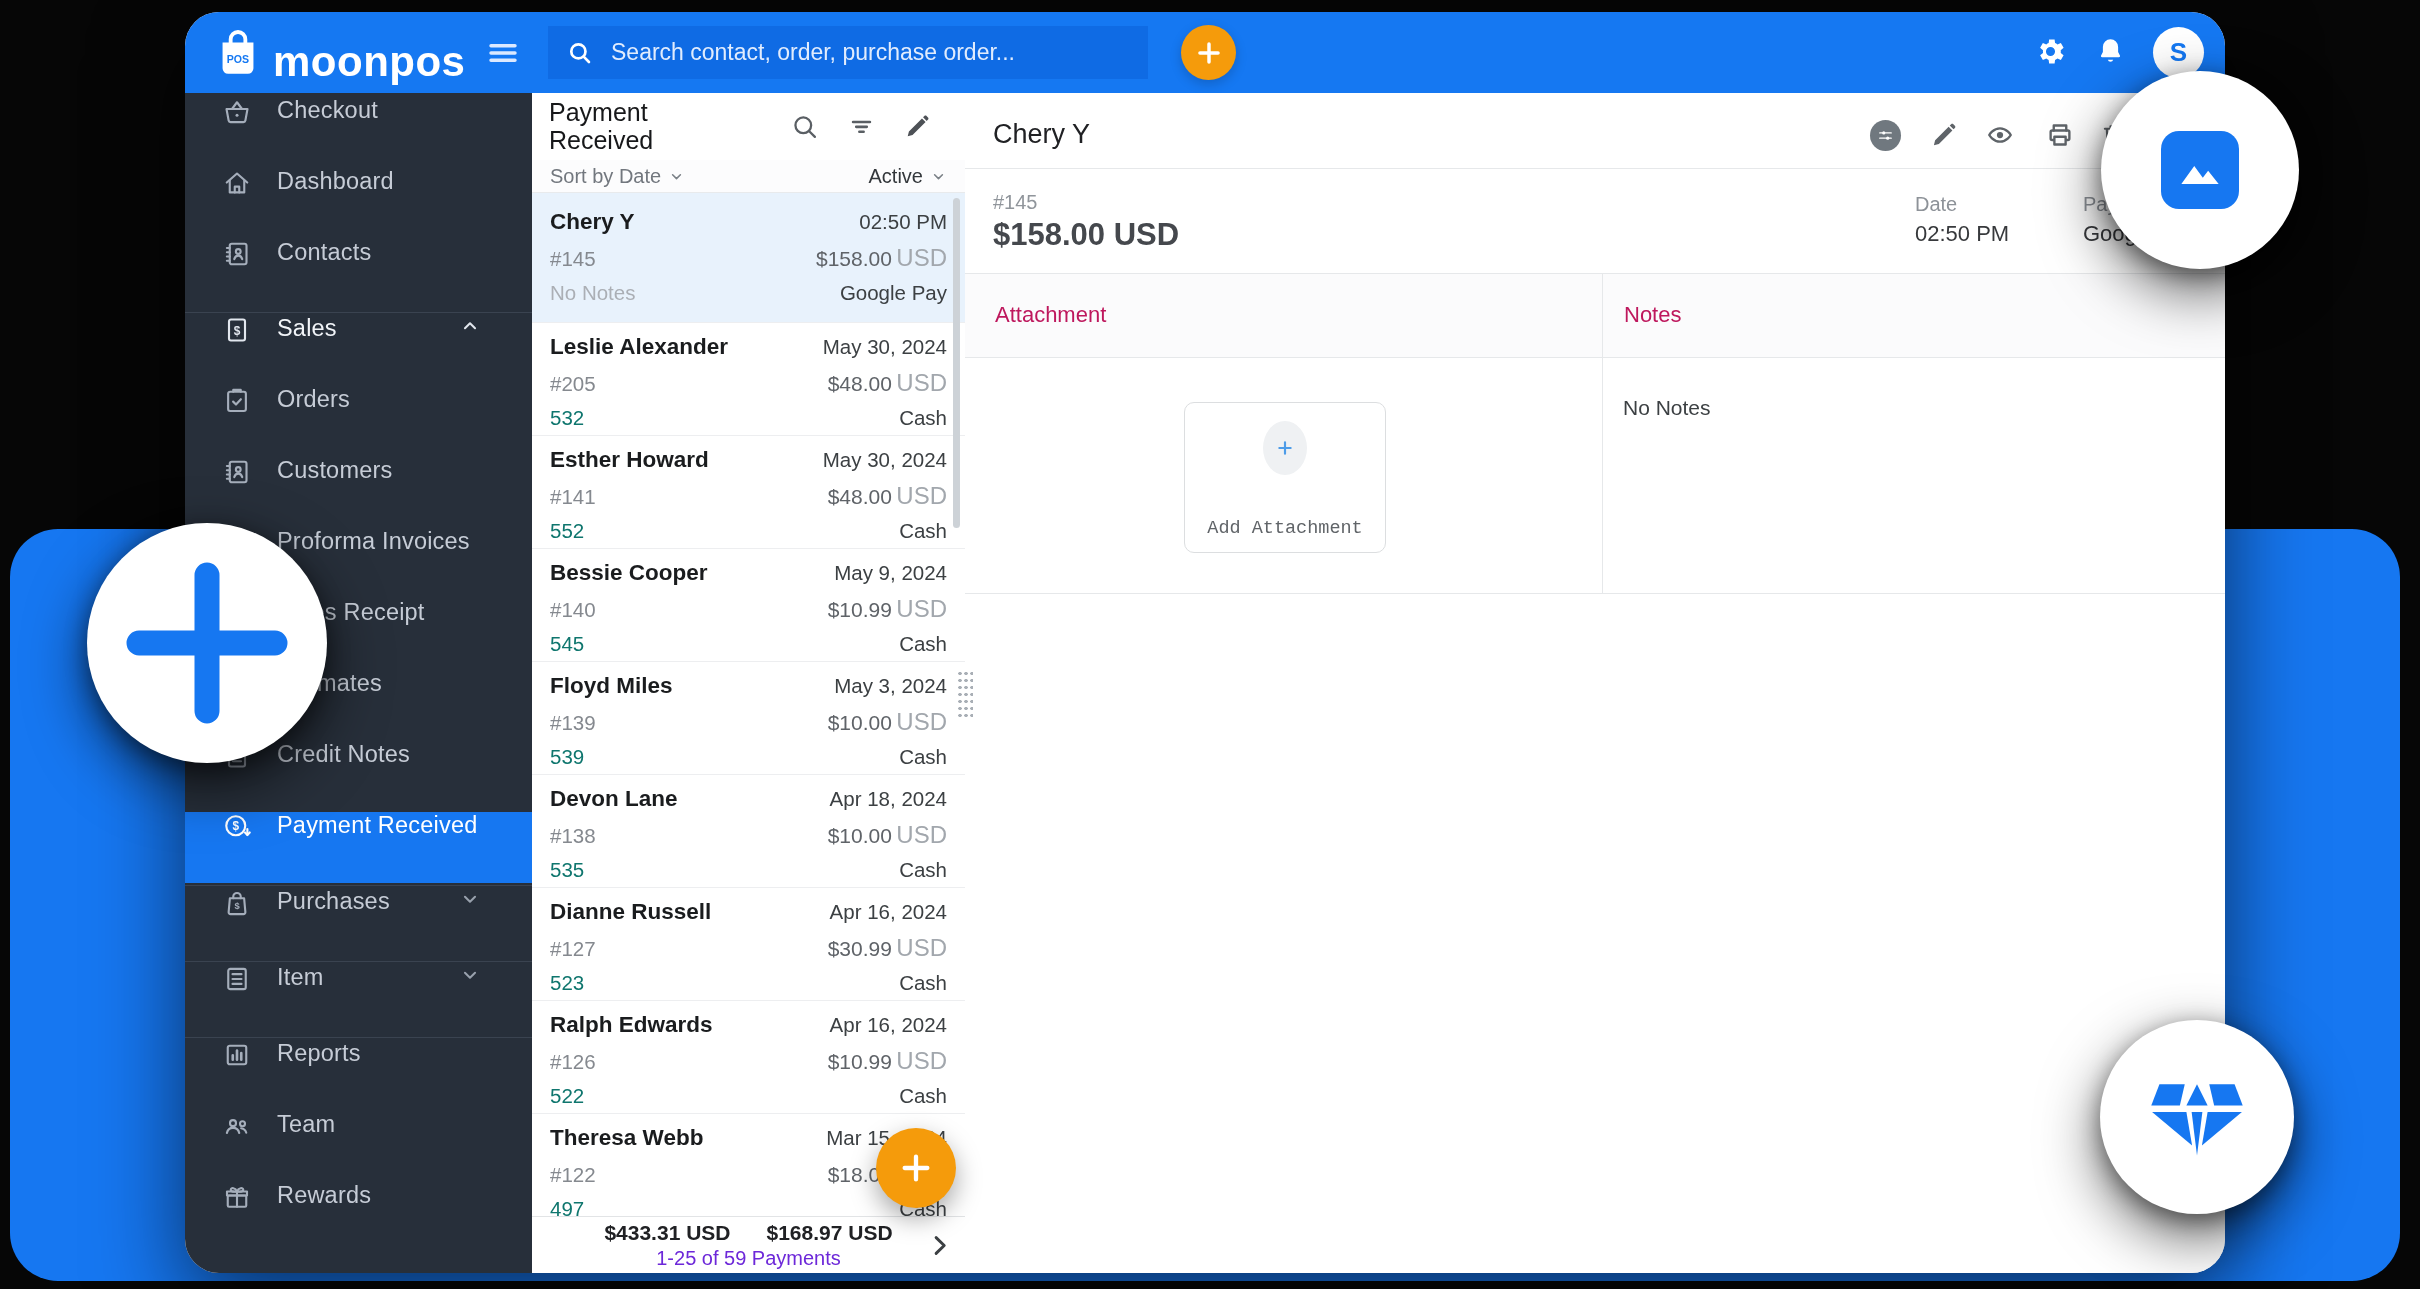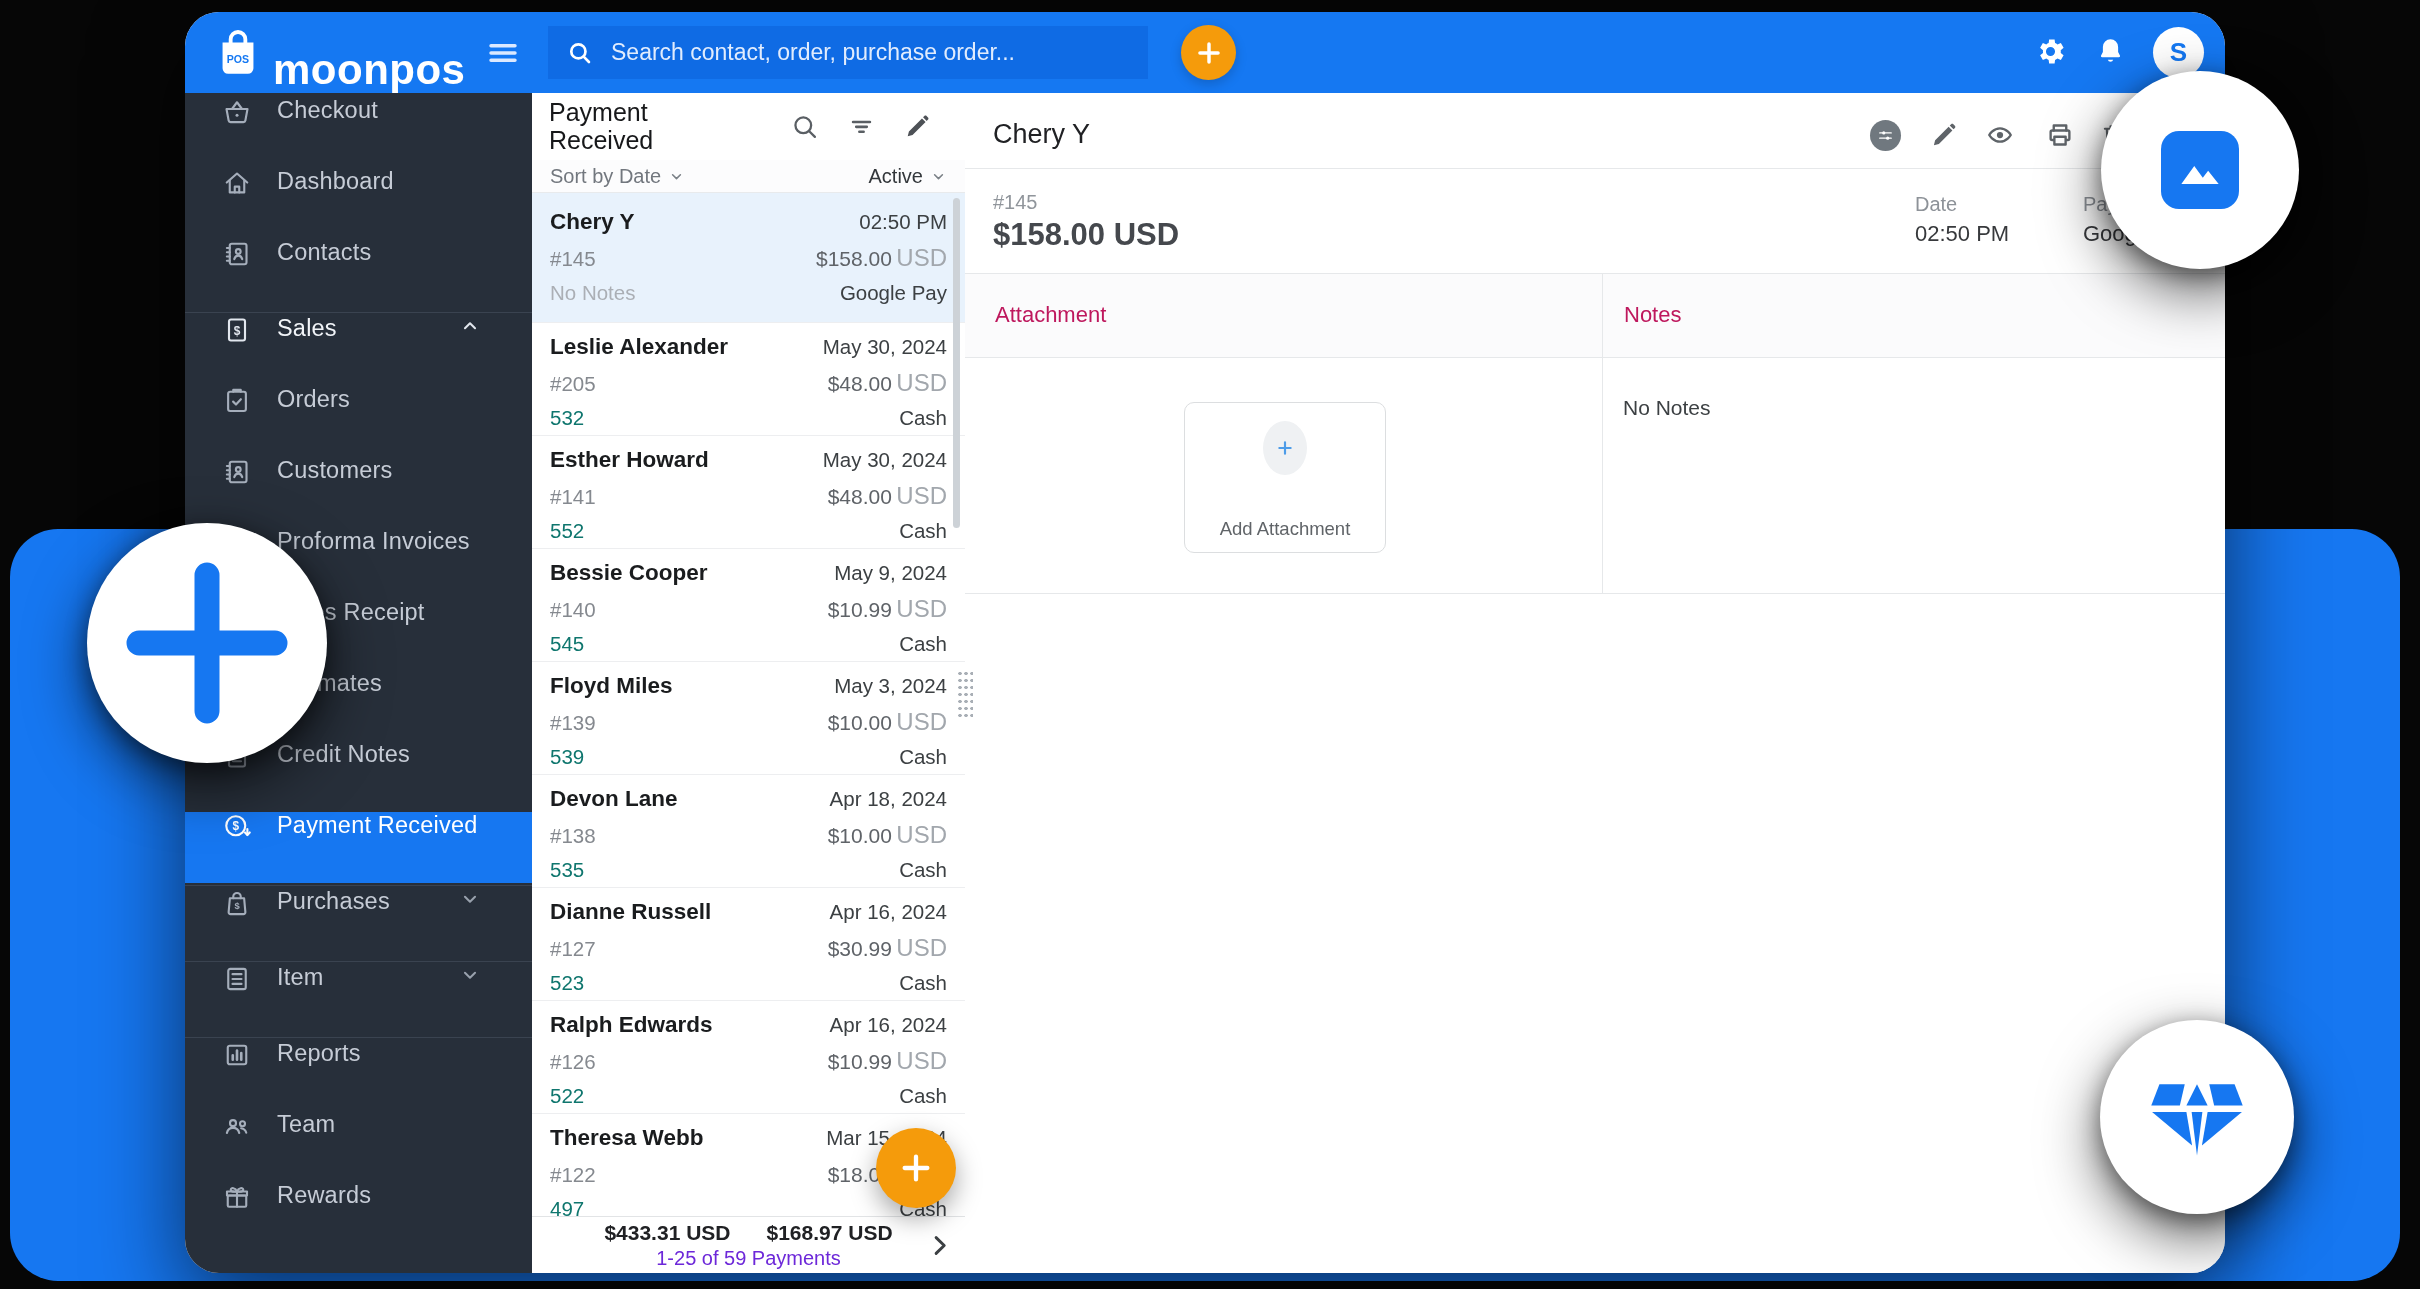--- a/index.html
+++ b/index.html
@@ -18,21 +18,21 @@
 
   
   .window{
     left:185px;top:12px;width:2040px;height:1261px;background:#fff;border-radius:34px;
     overflow:hidden;box-shadow:0 30px 90px rgba(0,0,0,.6);
   }
 
   
   .app-header{left:0;top:0;width:2040px;height:81px;background:#1578F2}
   .logo-bag{left:30px;top:15px;width:46px;height:50px}
-  .logo-text{left:88px;top:34px;font-size:42px;font-weight:bold;color:#fff;letter-spacing:.5px}
+  .logo-text{left:88px;top:26px;font-size:42px;font-weight:bold;color:#fff;letter-spacing:.5px}
   .hamburger{left:300px;top:23px;width:36px;height:36px;color:#dce9ff;cursor:pointer}
   .search-bar{
     left:363px;top:14px;width:600px;height:53px;background:#0F6BE4;border-radius:0;
     display:flex;align-items:center;padding:0 0 0 18px;box-sizing:border-box;
   }
   .search-bar .icon{width:27px;height:27px;color:#fff;flex:0 0 auto}
   .search-bar input{
     flex:1;margin-left:16px;background:transparent;border:none;outline:none;
     color:#fff;font-size:23px;font-family:inherit;
   }
@@ -132,21 +132,21 @@
     border-top:1px solid #E6E8EA;border-bottom:1px solid #E6E8EA;box-sizing:border-box;
   }
   .dp-band .sec{position:absolute;top:28px;font-size:22px;color:#be185d}
   .sec-attach{left:30px}
   .sec-notes{left:659px}
   .dp-vdiv{left:637px;top:180px;width:1px;height:321px;background:#E6E8EA}
   .dp-div2{left:0;top:500px;width:1260px;height:1px;background:#E6E8EA}
   .no-notes{left:658px;top:303px;font-size:21px;color:#3C4043}
   .add-card{
     left:219px;top:309px;width:202px;height:151px;background:#fff;border:1.5px solid #DCDEE0;border-radius:10px;
-    box-sizing:border-box;cursor:pointer;
+    box-sizing:border-box;cursor:pointer;font-family:Liberation Mono, monospace;
   }
   .add-oval{
     position:absolute;left:50%;top:18px;transform:translateX(-50%);
     width:44px;height:54px;border-radius:50%;background:#EFF1F3;
     display:flex;align-items:center;justify-content:center;
   }
   .add-oval .icon{width:20px;height:20px;color:#4D9CE8}
   .add-lbl{position:absolute;left:0;top:115px;width:100%;text-align:center;font-size:18.5px;color:#606468}
 
   

